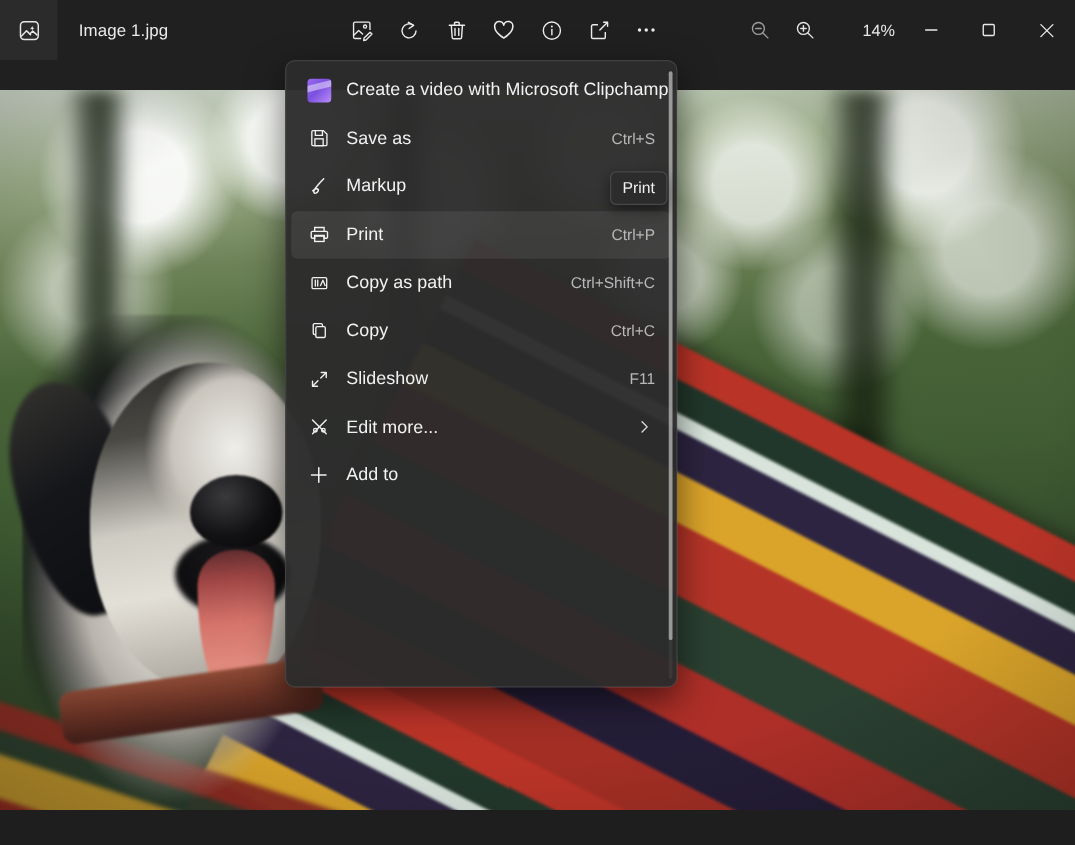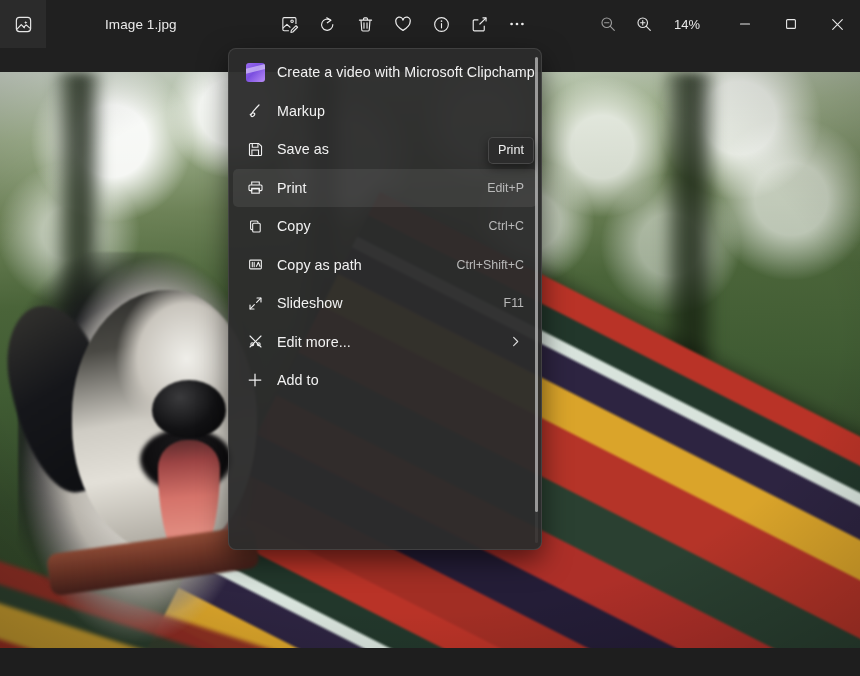--- a/index.html
+++ b/index.html
@@ -16,21 +16,20 @@
     overflow: hidden;
   }
 
   
   #titlebar {
     position: absolute; top: 0; left: 0;
     width: 860px; height: 48px;
     background: #202020;
     display: flex; align-items: center;
     z-index: 20;
-    gap: 42px;
   }
   .app-icon-box {
     width: 46px; height: 48px;
     background: #2b2b2b;
     display: flex; align-items: center; justify-content: center;
   }
   .doc-title {
     margin-left: 17px;
     color: #eaeaea;
     font-size: 13.5px;
@@ -55,21 +54,21 @@
     display: flex; align-items: center;
   }
   .zoom-btn {
     width: 36px; height: 34px;
     display: flex; align-items: center; justify-content: center;
     border-radius: 5px;
   }
   .zoom-pct {
     color: #e8e8e8;
     font-size: 13px;
-    margin-left: 12px;
+    margin-left: 28px;
     min-width: 34px;
   }
   .win-group {
     position: absolute; right: 0; top: 0;
     height: 48px; display: flex;
   }
   .win-btn {
     width: 46px; height: 48px;
     display: flex; align-items: center; justify-content: center;
   }
@@ -433,73 +432,73 @@
 
     <div class="menu-item">
       <span class="mi-icon">
           <span class="clipchamp-ic"></span>
         </span>
       <span class="mi-label">Create a video with Microsoft Clipchamp</span>
     </div>
 
     <div class="menu-item">
       <span class="mi-icon">
-        <svg width="18" height="18" viewBox="0 0 18 18" fill="none" stroke="#f0f0f0" stroke-width="1.2" stroke-linecap="round">
-          <path d="M13.0 3.0 C10.4 5.6 7.0 9.4 5.4 12.0 c-1.1 1.8 .2 3.1 1.7 2.3 1.4 -.8 2.2 -2.4 1.1 -3.1 -1.0 -.6 -2.8 .3 -4.0 1.4"></path>
-        </svg>
-      </span>
-      <span class="mi-label">Markup</span>
-    </div>
-
-    <div class="menu-item">
-      <span class="mi-icon">
         <svg width="17" height="17" viewBox="0 0 18 18" fill="none" stroke="#f0f0f0" stroke-width="1.15">
           <path d="M2.6 3.7 a1.1 1.1 0 0 1 1.1 -1.1 h8.6 L15.4 5.6 V14.3 a1.1 1.1 0 0 1 -1.1 1.1 H3.7 a1.1 1.1 0 0 1 -1.1 -1.1z"></path>
           <path d="M5.6 2.7 v4.0 h6.0 v-4.0"></path>
           <rect x="5.2" y="9.6" width="7.0" height="5.8"></rect>
         </svg>
       </span>
       <span class="mi-label">Save as</span>
       <span class="mi-accel">Ctrl+S</span>
     </div>
 
+    <div class="menu-item">
+      <span class="mi-icon">
+        <svg width="18" height="18" viewBox="0 0 18 18" fill="none" stroke="#f0f0f0" stroke-width="1.2" stroke-linecap="round">
+          <path d="M13.0 3.0 C10.4 5.6 7.0 9.4 5.4 12.0 c-1.1 1.8 .2 3.1 1.7 2.3 1.4 -.8 2.2 -2.4 1.1 -3.1 -1.0 -.6 -2.8 .3 -4.0 1.4"></path>
+        </svg>
+      </span>
+      <span class="mi-label">Markup</span>
+    </div>
+
     <div class="menu-item selected">
       <span class="mi-icon">
         <svg width="17" height="17" viewBox="0 0 18 18" fill="none" stroke="#f4f4f4" stroke-width="1.15">
           <path d="M5.0 6.2 V3.2 h8.0 v3.0"></path>
           <path d="M3.2 6.4 h11.6 a1.1 1.1 0 0 1 1.1 1.1 v3.7 a1.1 1.1 0 0 1 -1.1 1.1 H13.0 v-2.4 H5.0 v2.4 H3.2 a1.1 1.1 0 0 1 -1.1 -1.1 V7.5 a1.1 1.1 0 0 1 1.1 -1.1z"></path>
           <rect x="5.0" y="10.5" width="8.0" height="4.5"></rect>
         </svg>
       </span>
       <span class="mi-label">Print</span>
-      <span class="mi-accel">Edit+P</span>
-    </div>
-
-
-    <div class="menu-item">
-      <span class="mi-icon">
-        <svg width="17" height="17" viewBox="0 0 18 18" fill="none" stroke="#f0f0f0" stroke-width="1.15">
-          <rect x="6.0" y="5.6" width="8.0" height="9.2" rx="1.1"></rect>
-          <path d="M11.6 5.4 V4.2 a1.1 1.1 0 0 0 -1.1 -1.1 H4.9 a1.1 1.1 0 0 0 -1.1 1.1 V11.2 a1.1 1.1 0 0 0 1.1 1.1 h1.0"></path>
-        </svg>
-      </span>
-      <span class="mi-label">Copy</span>
-      <span class="mi-accel">Ctrl+C</span>
-    </div>
+      <span class="mi-accel">Ctrl+P</span>
+    </div>
+
 
     <div class="menu-item">
       <span class="mi-icon">
         <svg width="17" height="17" viewBox="0 0 18 18" fill="none" stroke="#f0f0f0" stroke-width="1.15">
           <rect x="2.8" y="4.4" width="12.4" height="9.2" rx="1.0"></rect>
           <path d="M5.6 6.6 v4.8 M7.6 6.6 v4.8" stroke-linecap="round"></path>
           <path d="M9.8 11.4 L12.0 6.6 L14.0 11.4" stroke-linejoin="round"></path>
         </svg>
       </span>
       <span class="mi-label">Copy as path</span>
       <span class="mi-accel">Ctrl+Shift+C</span>
+    </div>
+
+    <div class="menu-item">
+      <span class="mi-icon">
+        <svg width="17" height="17" viewBox="0 0 18 18" fill="none" stroke="#f0f0f0" stroke-width="1.15">
+          <rect x="6.0" y="5.6" width="8.0" height="9.2" rx="1.1"></rect>
+          <path d="M11.6 5.4 V4.2 a1.1 1.1 0 0 0 -1.1 -1.1 H4.9 a1.1 1.1 0 0 0 -1.1 1.1 V11.2 a1.1 1.1 0 0 0 1.1 1.1 h1.0"></path>
+        </svg>
+      </span>
+      <span class="mi-label">Copy</span>
+      <span class="mi-accel">Ctrl+C</span>
     </div>
 
 
     <div class="menu-item">
       <span class="mi-icon">
         <svg width="17" height="17" viewBox="0 0 18 18" fill="none" stroke="#f0f0f0" stroke-width="1.2" stroke-linecap="round" stroke-linejoin="round">
           <path d="M10.6 3.2 h4.2 v4.2"></path>
           <path d="M14.6 3.4 L10.2 7.8"></path>
           <path d="M7.4 14.8 H3.2 v-4.2"></path>
           <path d="M3.4 14.6 L7.8 10.2"></path>

